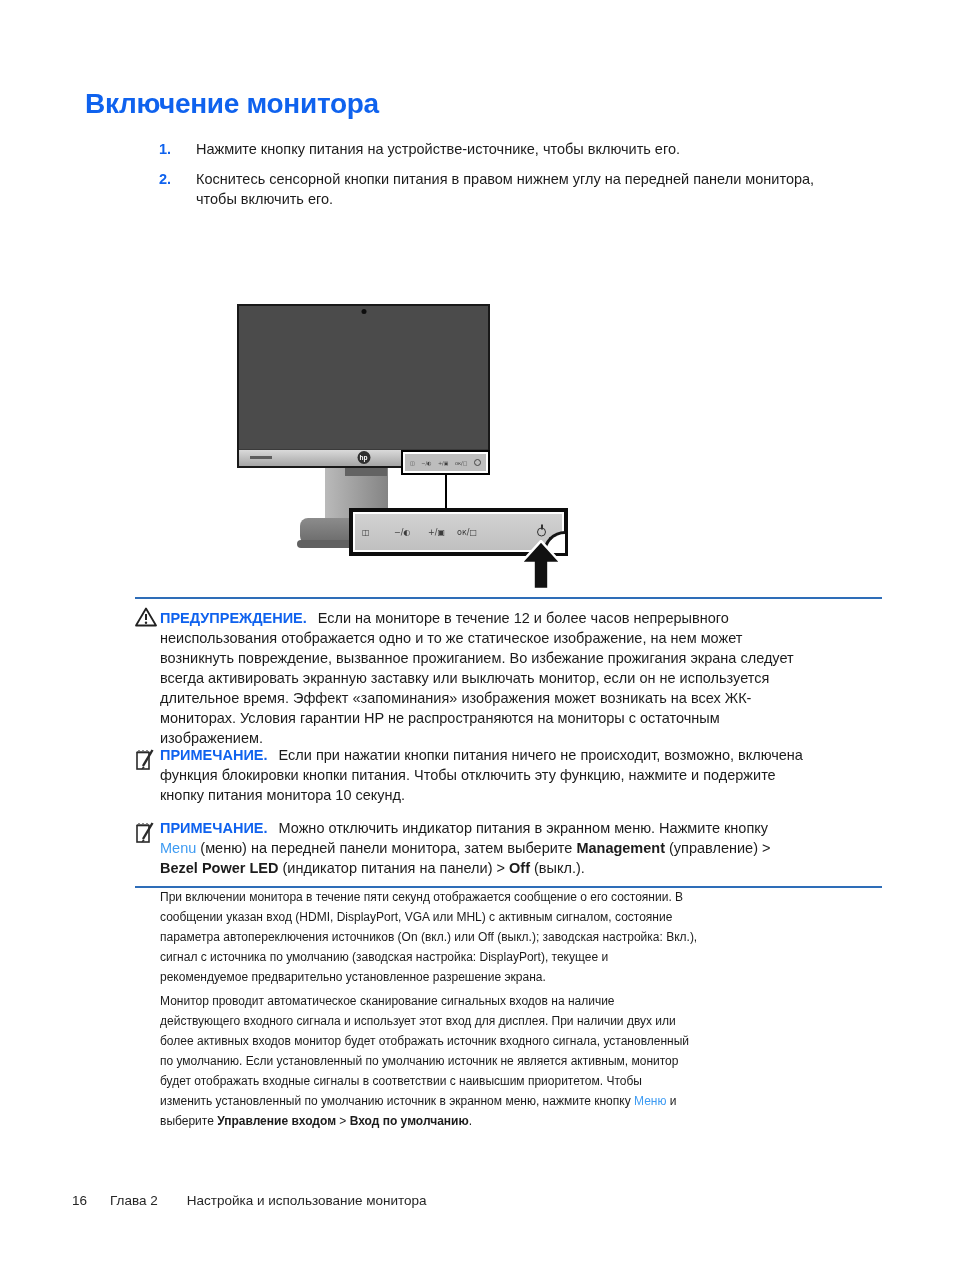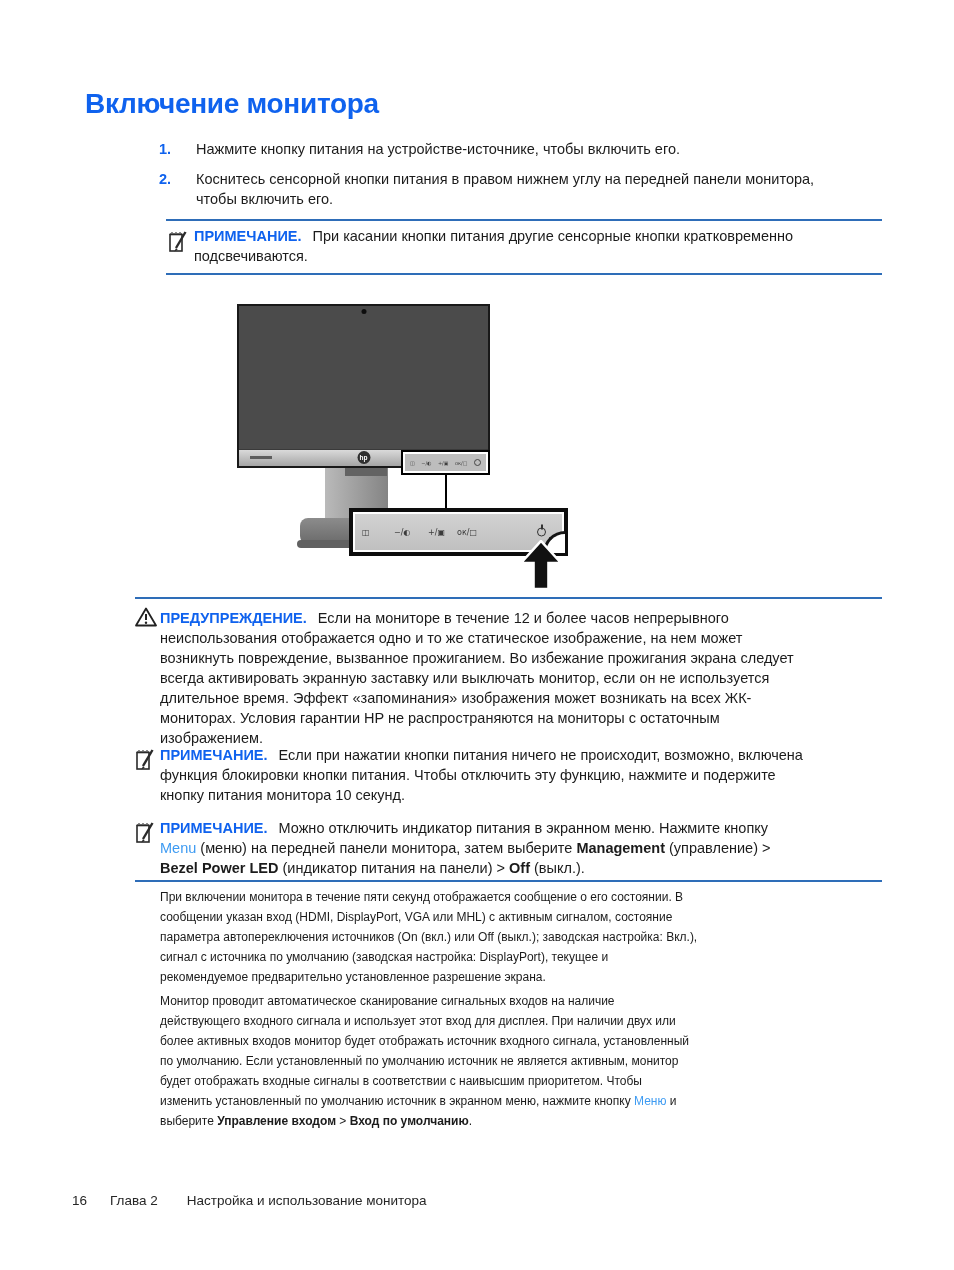--- a/index.html
+++ b/index.html
@@ -36,21 +36,21 @@
   .note1 .ncontent{margin-left:28px;}
 
   .warn{left:121px;top:597px;width:747px;border-top:2px solid var(--rule);padding-top:9px;}
   .warn .blockicon{position:absolute;left:0;top:8px;}
   .warn .ncontent{margin-left:25px;}
 
   .note2{left:121px;top:745px;width:747px;}
   .note2 .blockicon{position:absolute;left:0;top:3px;}
   .note2 .ncontent{margin-left:25px;}
 
-  .note3{left:121px;top:815px;width:747px;border-bottom:2px solid var(--rule);padding:3px 0 2px 0;}
+  .note3{left:121px;top:815px;width:747px;border-bottom:2px solid var(--rule);padding:3px 0 8px 0;}
   .note3 .blockicon{position:absolute;left:0;top:6px;}
   .note3 .ncontent{margin-left:25px;}
 
   .para{position:absolute;left:146px;width:770px;font-size:12px;line-height:20px;white-space:pre-wrap;}
   #para1{top:887px;}
   #para2{top:991px;}
 
   a.doclink{color:var(--link);text-decoration:none;cursor:pointer;}
   b{font-weight:bold;}
 
@@ -110,32 +110,20 @@
     <span class="num">1.</span>
     <span class="stext">Нажмите кнопку питания на устройстве-источнике, чтобы включить его.</span>
   </div>
 
   <div class="step" style="top:169px">
     <span class="num">2.</span>
     <span class="stext">Коснитесь сенсорной кнопки питания в правом нижнем углу на передней панели монитора,
 чтобы включить его.</span>
   </div>
 
-  <div class="noteblock note1">
-    <span class="blockicon">
-      <svg width="20" height="24" viewBox="0 0 20 24">
-        <rect x="2" y="4.5" width="12" height="16.5" fill="#fff" stroke="#2a2a2a" stroke-width="1.6"></rect>
-        <path d="M2 4.5 q2 -3.5 4 0 q2 -3.5 4 0 q2 -3.5 4 0" fill="none" stroke="#2a2a2a" stroke-width="1"></path>
-        <line x1="17.5" y1="2" x2="8" y2="18" stroke="#2a2a2a" stroke-width="2.4"></line>
-        <path d="M8 18 l-1.6 3.6 l3.3 -1.9 z" fill="#2a2a2a"></path>
-      </svg>
-    </span>
-    <div class="ncontent"><span class="nlabel">ПРИМЕЧАНИЕ.</span><span>При касании кнопки питания другие сенсорные кнопки кратковременно
-подсвечиваются.</span></div>
-  </div>
 
   <div class="figure">
     <div class="monitor">
       <div class="webcam"></div>
       <div class="bezel">
         <div class="model-bar"></div>
         <div class="hp-logo">hp</div>
       </div>
     </div>
 

